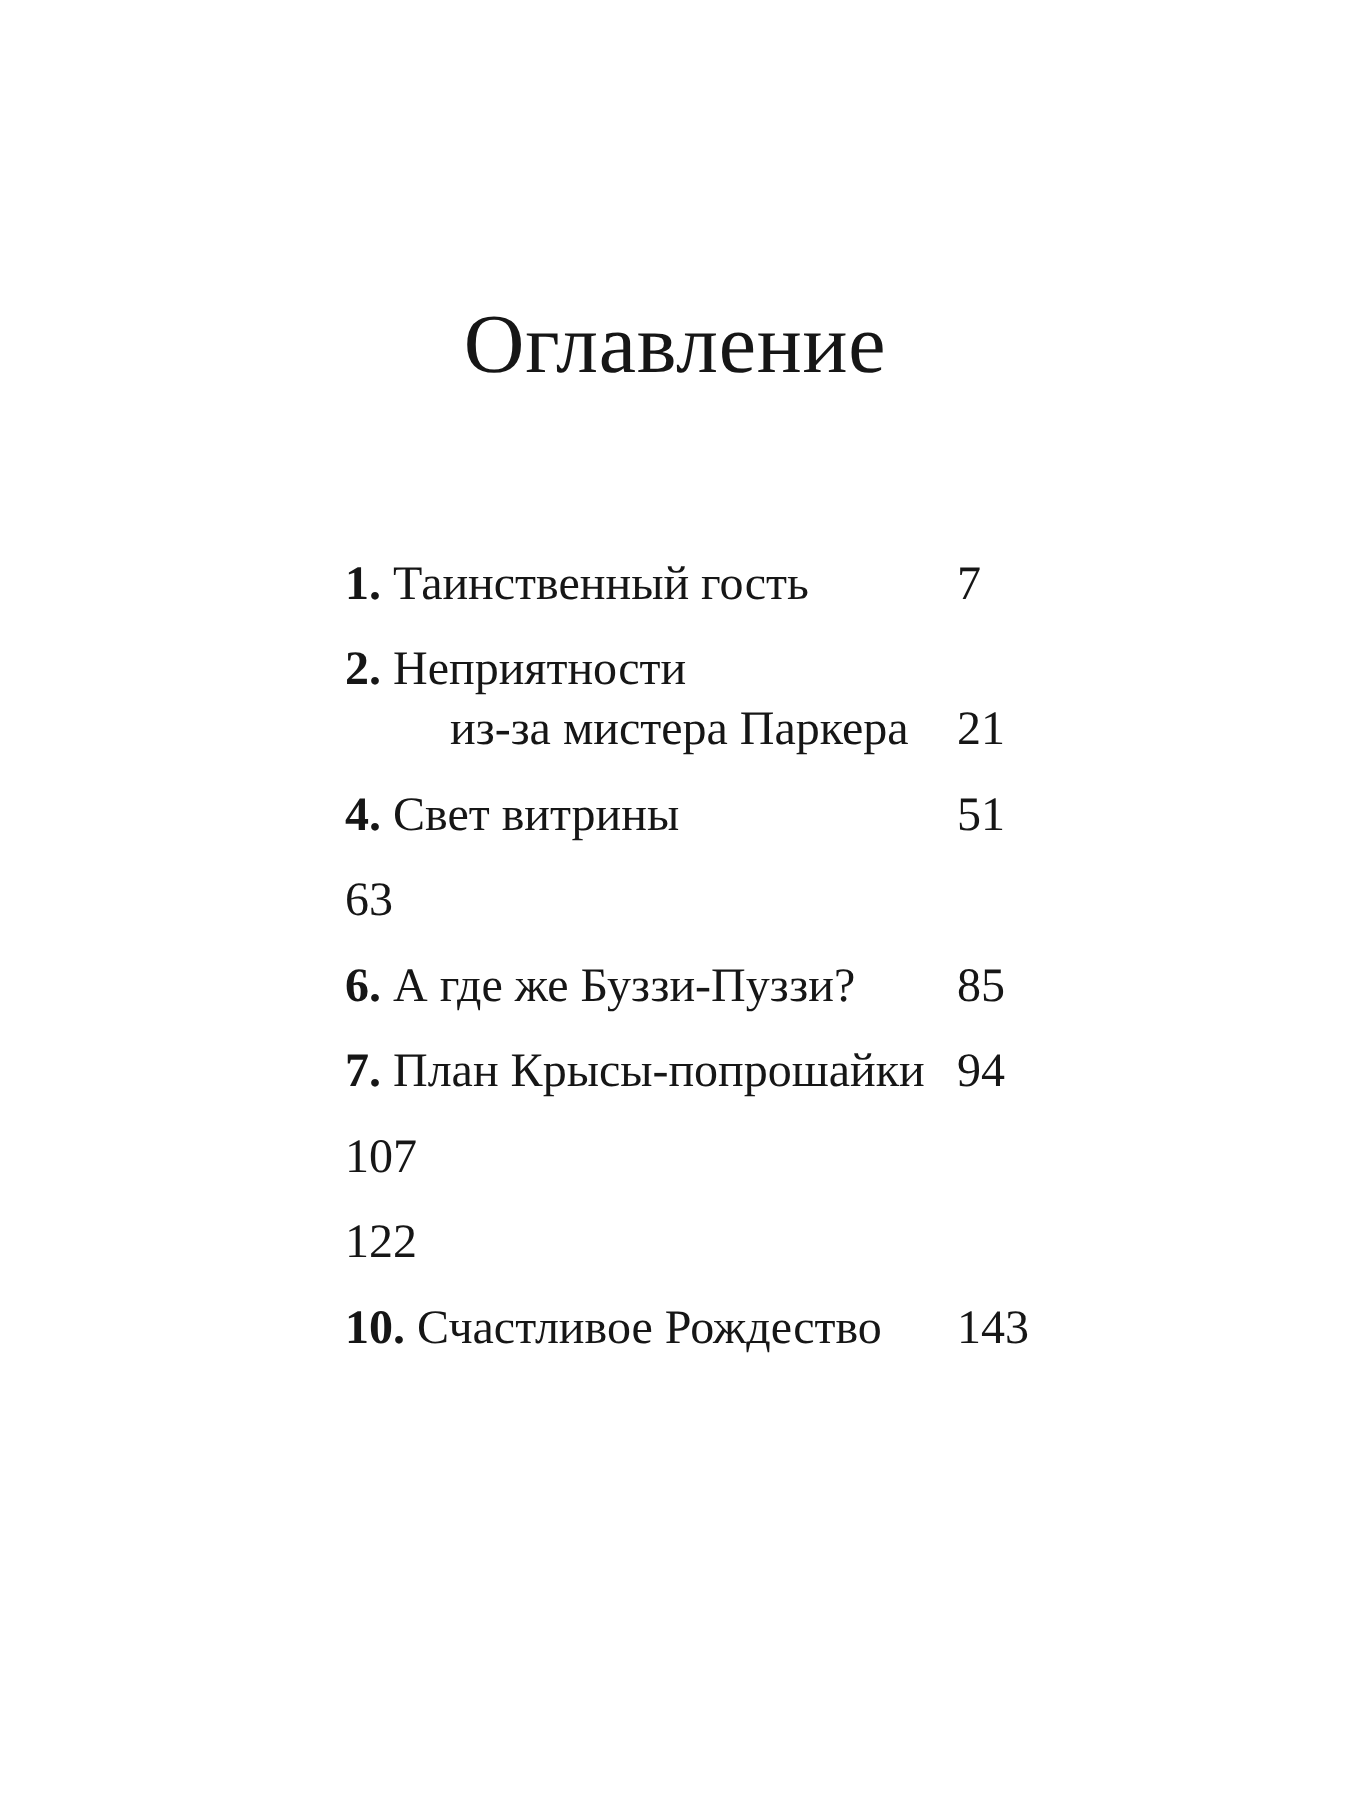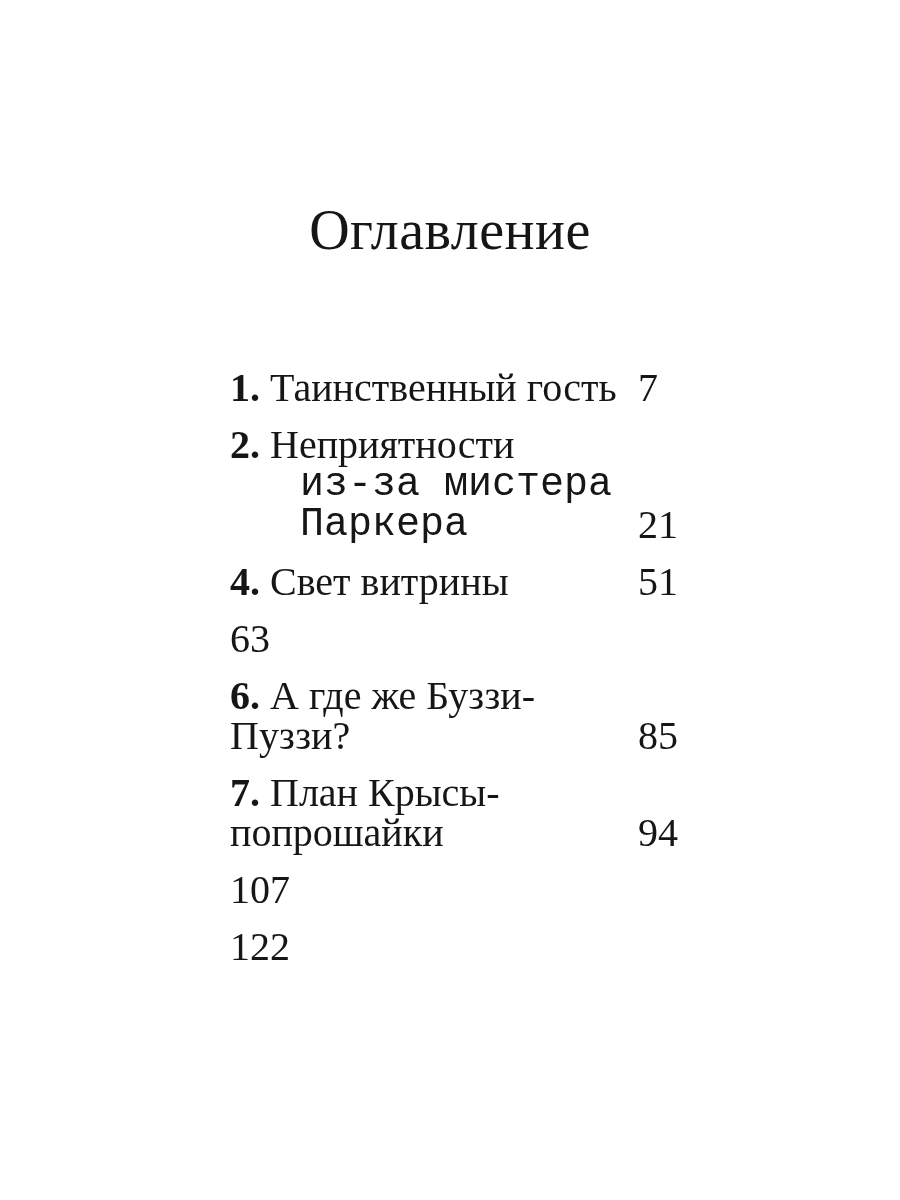--- a/index.html
+++ b/index.html
@@ -35,32 +35,31 @@
   .toc {
     position: absolute;
     left: 230px;
     top: 368px;
     width: 470px;
   }
   .toc-entry {
     display: flex;
     align-items: flex-end;
     margin-bottom: 17px;
-    font-size: 40px;
+    font-size: 32px;
     line-height: 40px;
   }
   .toc-label {
     flex: 0 0 408px;
   }
   .toc-num {
     font-weight: 700;
   }
   .toc-line2 {
     padding-left: 70px;
-    font-family: Liberation Mono, monospace;
   }
   .toc-page {
     flex: 0 0 auto;
     text-align: left;
   }
 </style>
 </head>
 <body>
 
 <div class="page">
@@ -99,14 +98,20 @@
           <div><span class="toc-num">7.</span> <span class="toc-title">План Крысы-попрошайки</span></div>
         </div>
         <div class="toc-page">94</div>
       </div>
       <div class="toc-entry">
         <div class="toc-page">107</div>
       </div>
       <div class="toc-entry">
         <div class="toc-page">122</div>
       </div>
+      <div class="toc-entry">
+        <div class="toc-label">
+          <div><span class="toc-num">10.</span> <span class="toc-title">Счастливое Рождество</span></div>
+        </div>
+        <div class="toc-page">143</div>
+      </div>
     </div>
 </div>
 
 </body></html>

